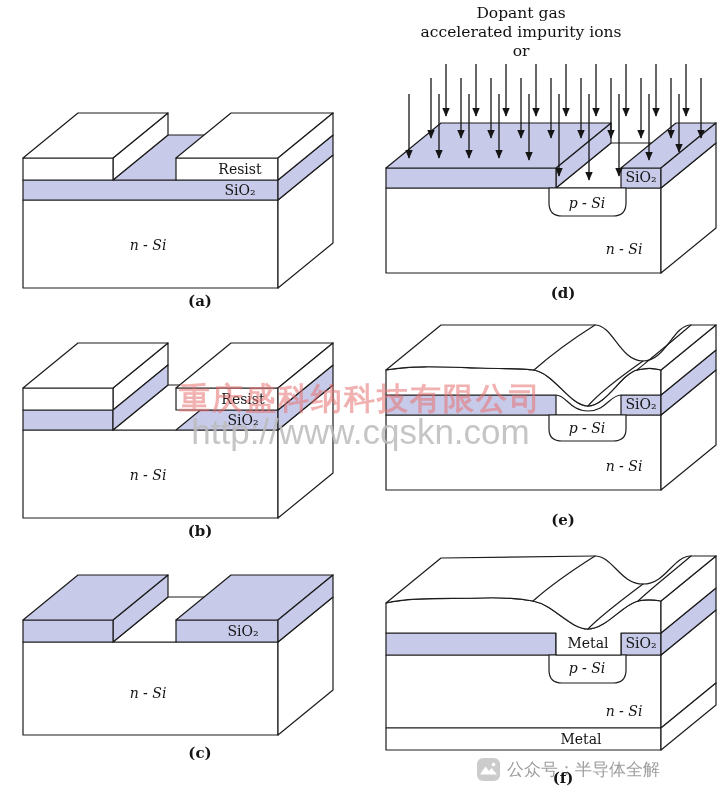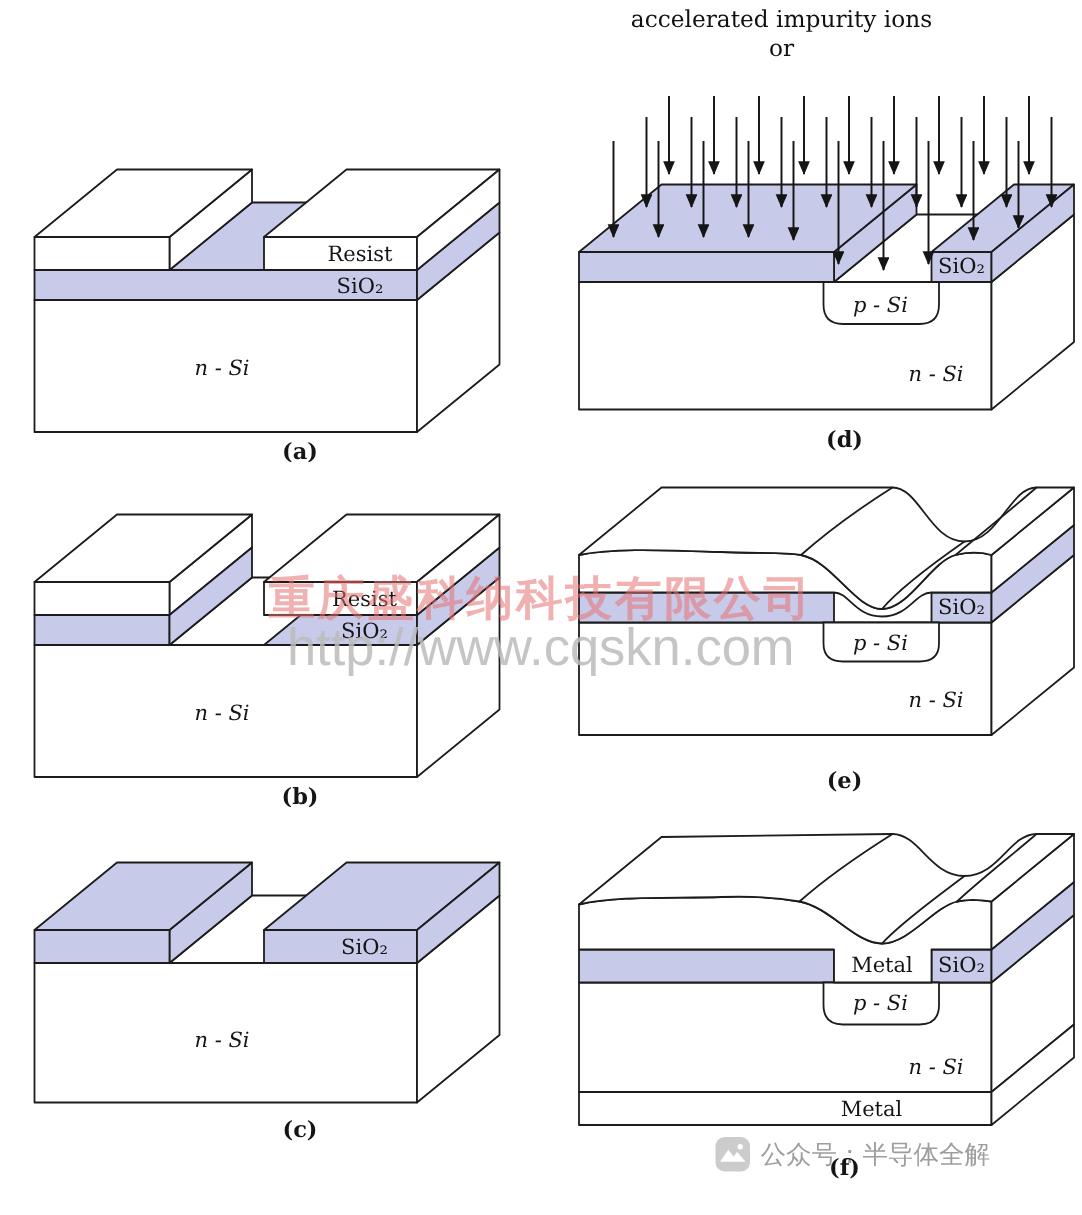--- a/index.html
+++ b/index.html
@@ -184,20 +184,21 @@
     </g>
     <text x="217" y="115">Metal</text>
     <text x="270" y="115">SiO₂</text>
     <text x="216" y="140" class="ital">p - Si</text>
     <text x="253" y="183" class="ital">n - Si</text>
     <text x="210" y="211">Metal</text>
     <text x="192" y="250" class="cap">(f)</text>
   </svg>
 
   <div class="annotation">
+    <div>Dopant gas</div>
     <div>accelerated impurity ions</div>
     <div>or</div>
   </div>
 
   <div class="wm-company">重庆盛科纳科技有限公司</div>
   <div class="wm-url">http://www.cqskn.com</div>
 
   <div class="footer">
     <svg width="25" height="25" viewBox="0 0 25 25">
       <rect x="1" y="1" width="23" height="23" rx="6" fill="#cccccc"></rect>

